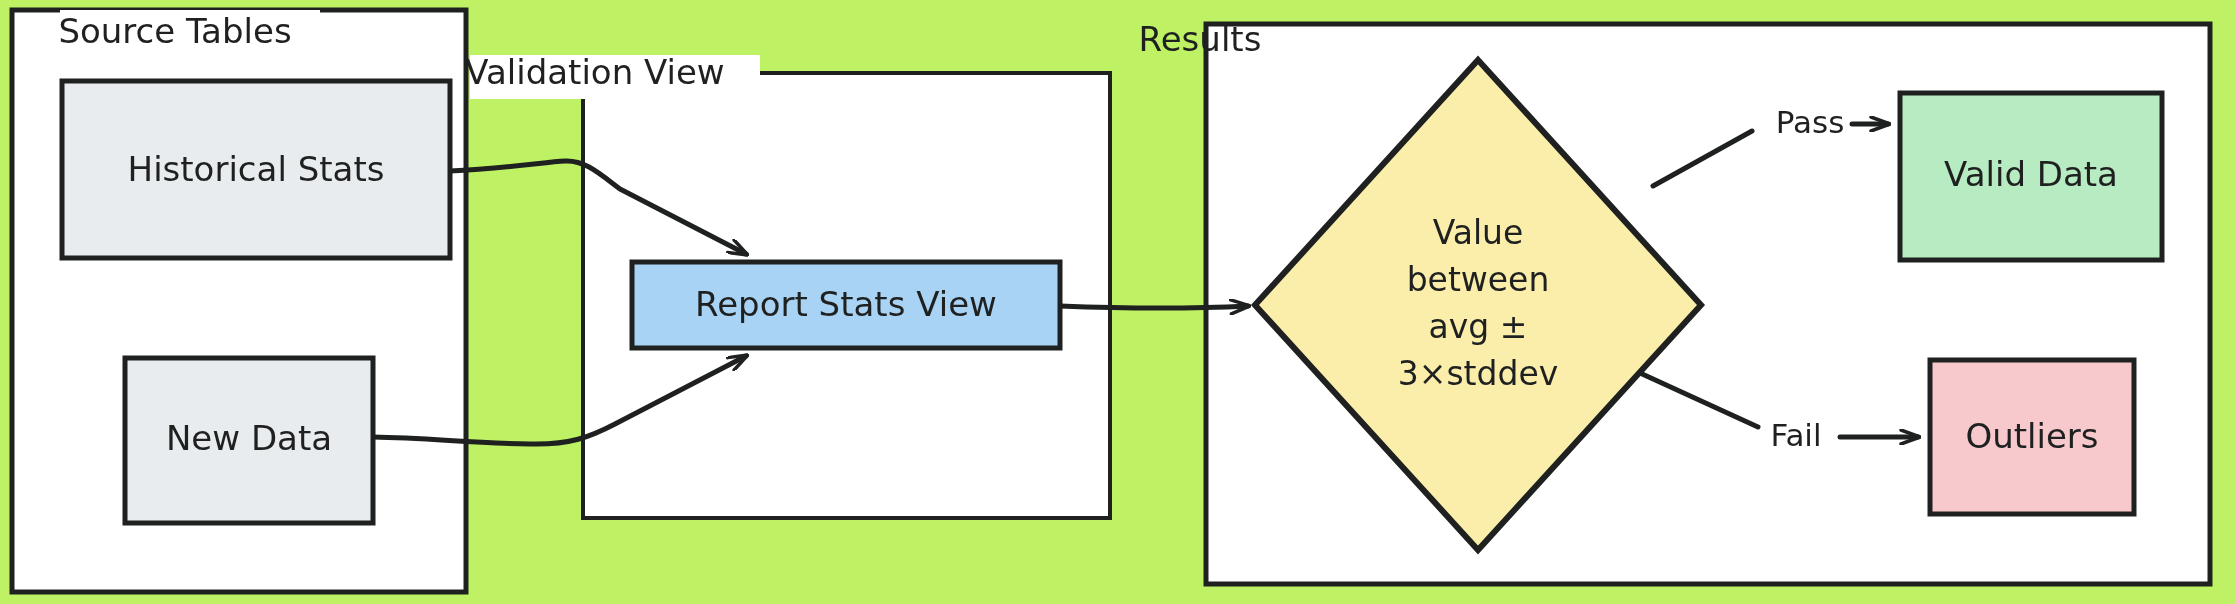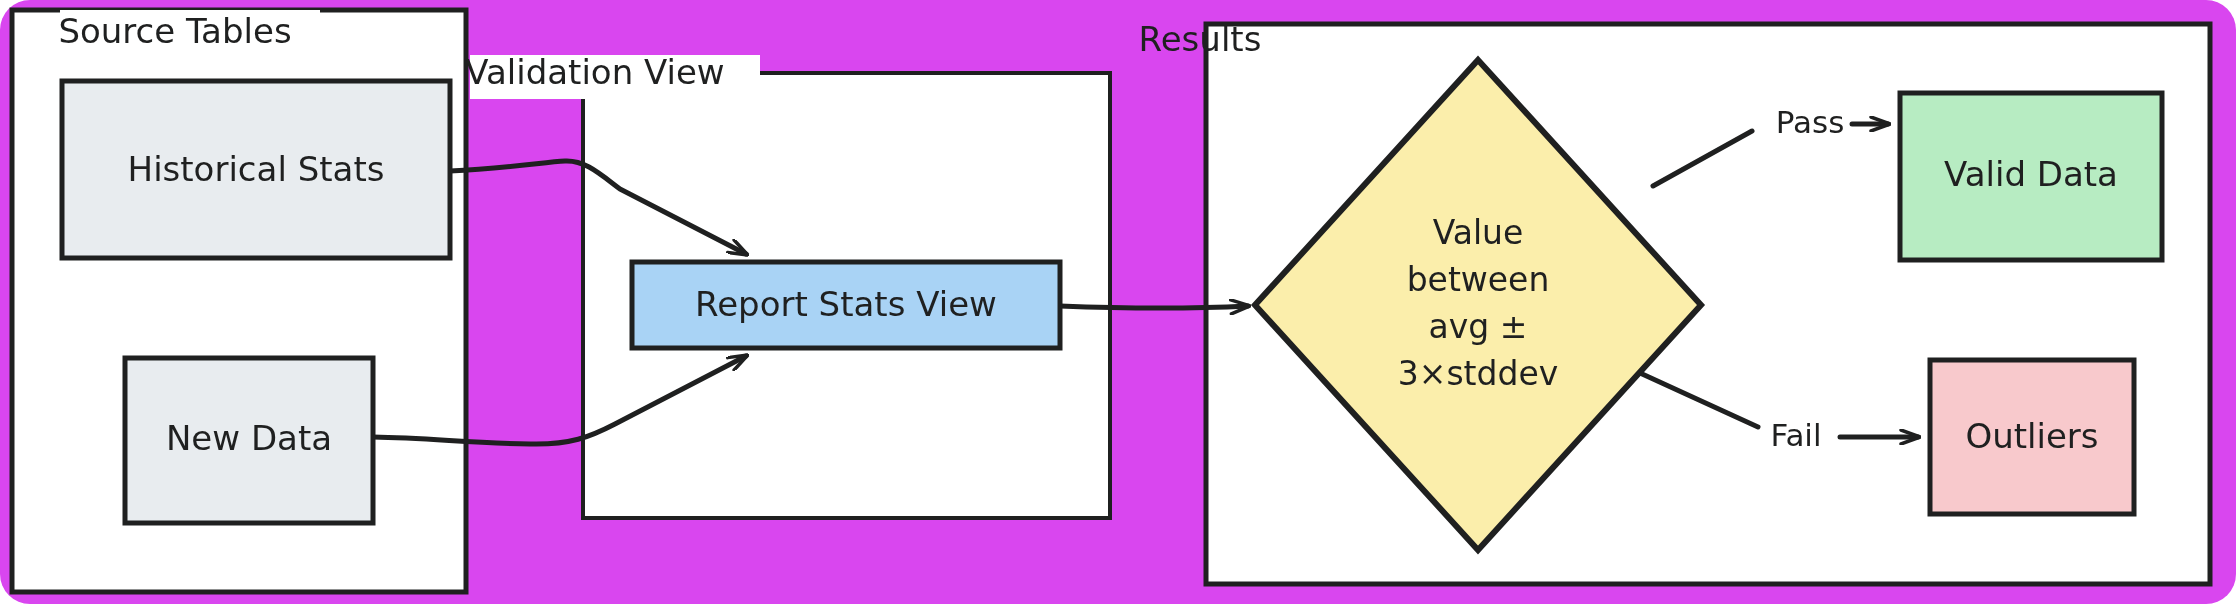--- a/index.html
+++ b/index.html
@@ -10,22 +10,21 @@
   body {
     width: 2236px;
     height: 604px;
     overflow: hidden;
     font-family: "DejaVu Sans", sans-serif;
   }
   #stage {
     position: relative;
     width: 2236px;
     height: 604px;
-    background: #d946ef;
-    border-radius: 30px;
+    background: #bef264;
   }
   #stage svg {
     position: absolute;
     left: 0;
     top: 0;
     width: 2236px;
     height: 604px;
   }
   .hand {
     font-family: "DejaVu Sans", sans-serif;

